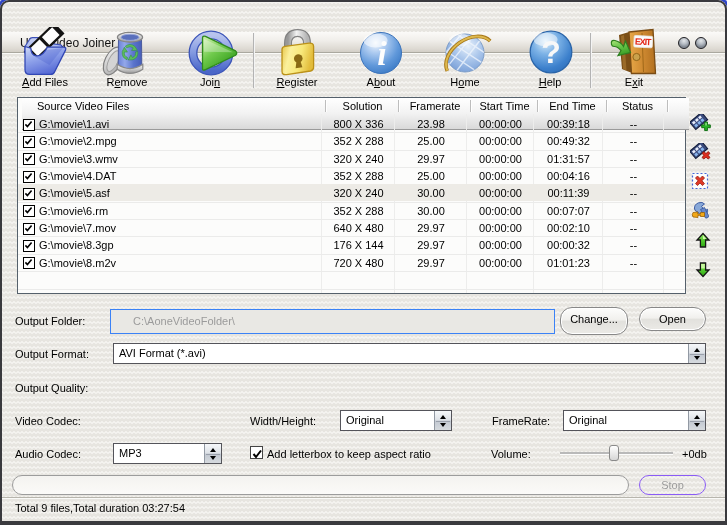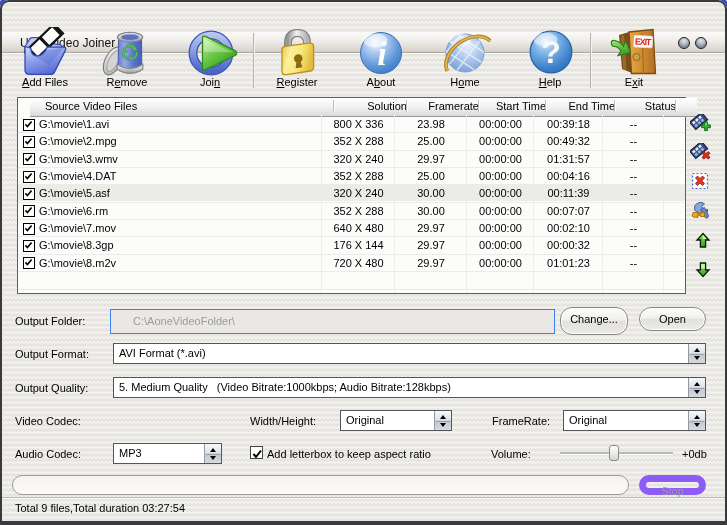--- a/index.html
+++ b/index.html
@@ -24,26 +24,26 @@
   background:radial-gradient(circle at 50% 28%, #e4e7ea 0%, #b4bac2 40%, #7e858f 72%, #a2a8b2 92%, #c0c6cc 100%);
   border:1px solid #1f1f23; }
 
 .tlabel { position:absolute; top:76px; font-size:11px; color:#000; width:90px; text-align:center; }
 .tsep { position:absolute; top:33px; height:55px; width:2px;
   border-left:1px solid #b3b3b3; border-right:1px solid #f4f4f4; }
 .ticon { position:absolute; top:27px; width:50px; height:50px; }
 
 #lv { position:absolute; left:17px; top:97px; width:669px; height:197px;
   border:1px solid #55606b; background:#fcfcfb; }
-#lvhead { position:absolute; left:12px; top:0; width:100%; height:19px;
+#lvhead { position:absolute; left:4px; top:0; width:100%; height:32px;
   background:linear-gradient(180deg,#ffffff 0%, #f2f2f2 50%, #d9d9d9 100%);
   border-bottom:1px solid #9a9a9a; }
 .hsep { position:absolute; top:2px; height:12px; width:2px;
   border-left:1px solid #bdbdbd; border-right:1px solid #fff; }
-.hcell { position:absolute; top:2px; font-size:11px; color:#000; text-align:right; }
+.hcell { position:absolute; top:2px; font-size:11px; color:#000; text-align:center; }
 .bline { position:absolute; width:1px; top:16px; bottom:0; background:#ededec; }
 .row { position:absolute; left:0; width:100%; height:17px; font-size:11px; }
 .rowline { position:absolute; left:0; width:100%; height:1px; background:#ebebea; }
 .cb { position:absolute; width:12px; height:12px; background:#fff; border:1.5px solid #000; }
 .cb svg { position:absolute; left:0; top:0; }
 .fname { position:absolute; left:21px; top:3px; }
 .cval { position:absolute; top:3px; text-align:center; }
 
 .sicon { position:absolute; left:690px; width:21px; height:19px; }
 
@@ -76,21 +76,21 @@
 #sl-track { position:absolute; left:560px; top:452px; width:113px; height:3px;
   background:#b9b9b9; border-bottom:1px solid #fdfdfd; }
 #sl-thumb { position:absolute; left:609px; top:445px; width:10px; height:16px;
   border:1px solid #8a8a8a; border-radius:3px;
   background:linear-gradient(180deg,#ffffff, #d6d6d6); }
 
 #prog { position:absolute; left:12px; top:475px; width:617px; height:20px;
   border:1px solid #9c9c9c; border-radius:10px;
   background:linear-gradient(180deg,#f4f3f0,#fbfaf8); }
 #stopbtn { position:absolute; left:639px; top:475px; width:67px; height:20px;
-  border:7px solid #8b5cf6; border-radius:10px; color:#9c9c9c; font-size:11px;
+  border:1px solid #8b5cf6; border-radius:10px; color:#9c9c9c; font-size:11px;
   text-align:center; line-height:18px; }
 #statsep { position:absolute; left:0px; top:497px; width:100%; height:2px;
   border-top:1px solid #b7b5ad; border-bottom:1px solid #fafaf8; }
 #stattext { position:absolute; left:15px; top:502px; font-size:11px; color:#000; }
 </style>
 </head>
 <body>
 <div id="win">
 <div id="blueback"></div>
 <div id="client">
@@ -529,26 +529,20 @@
 
   <div class="flabel" style="left:15px; top:348px;">Output Format:</div>
   <div class="combo" style="left:113px; top:343px; width:593px;text-align:center;">
     <div class="txt">AVI Format (*.avi)</div>
     <div class="spin">
           <div class="mid"></div>
         </div>
   </div>
 
   <div class="flabel" style="left:15px; top:382px;">Output Quality:</div>
-  <div class="combo" style="left:113px; top:377px; width:593px;">
-    <div class="txt">5. Medium Quality&nbsp;&nbsp; (Video Bitrate:1000kbps; Audio Bitrate:128kbps)</div>
-    <div class="spin">
-          <div class="mid"></div>
-        </div>
-  </div>
 
   <div class="flabel" style="left:15px; top:415px;">Video Codec:</div>
   <div class="flabel" style="left:250px; top:415px;">Width/Height:</div>
   <div class="combo" style="left:340px; top:410px; width:112px;">
     <div class="txt">Original</div>
     <div class="spin">
           <div class="mid"></div>
         </div>
   </div>
   <div class="flabel" style="left:492px; top:415px;">FrameRate:</div>

